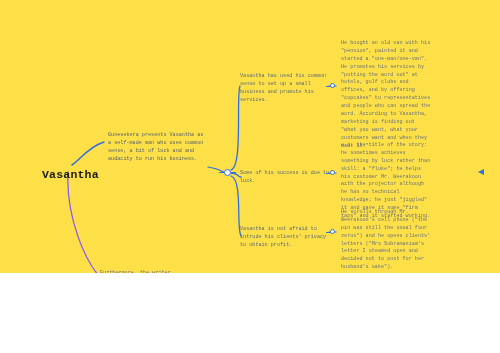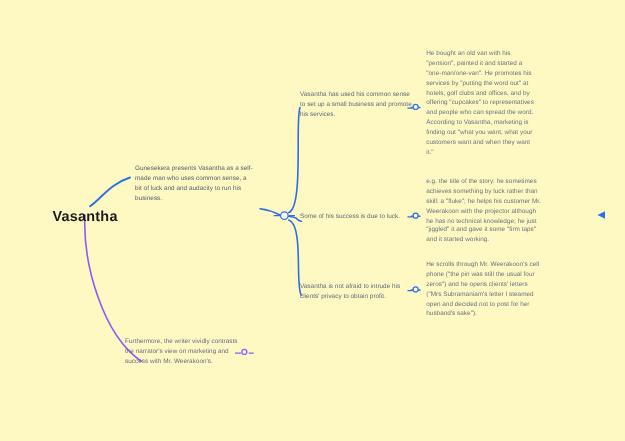--- a/index.html
+++ b/index.html
@@ -3,23 +3,23 @@
 <meta charset="utf-8">
 <style>
   html, body {
     margin: 0;
     padding: 0;
     background: #ffffff;
   }
   #canvas {
     position: relative;
     width: 500px;
-    height: 353px;
-    background: #fef9c3;
-    font-family: Liberation Sans, sans-serif;
+    height: 273px;
+    background: #fde047;
+    font-family: Liberation Mono, monospace;
     overflow: hidden;
   }
   svg.links {
     position: absolute;
     left: 0;
     top: 0;
     width: 500px;
     height: 353px;
     pointer-events: none;
   }

